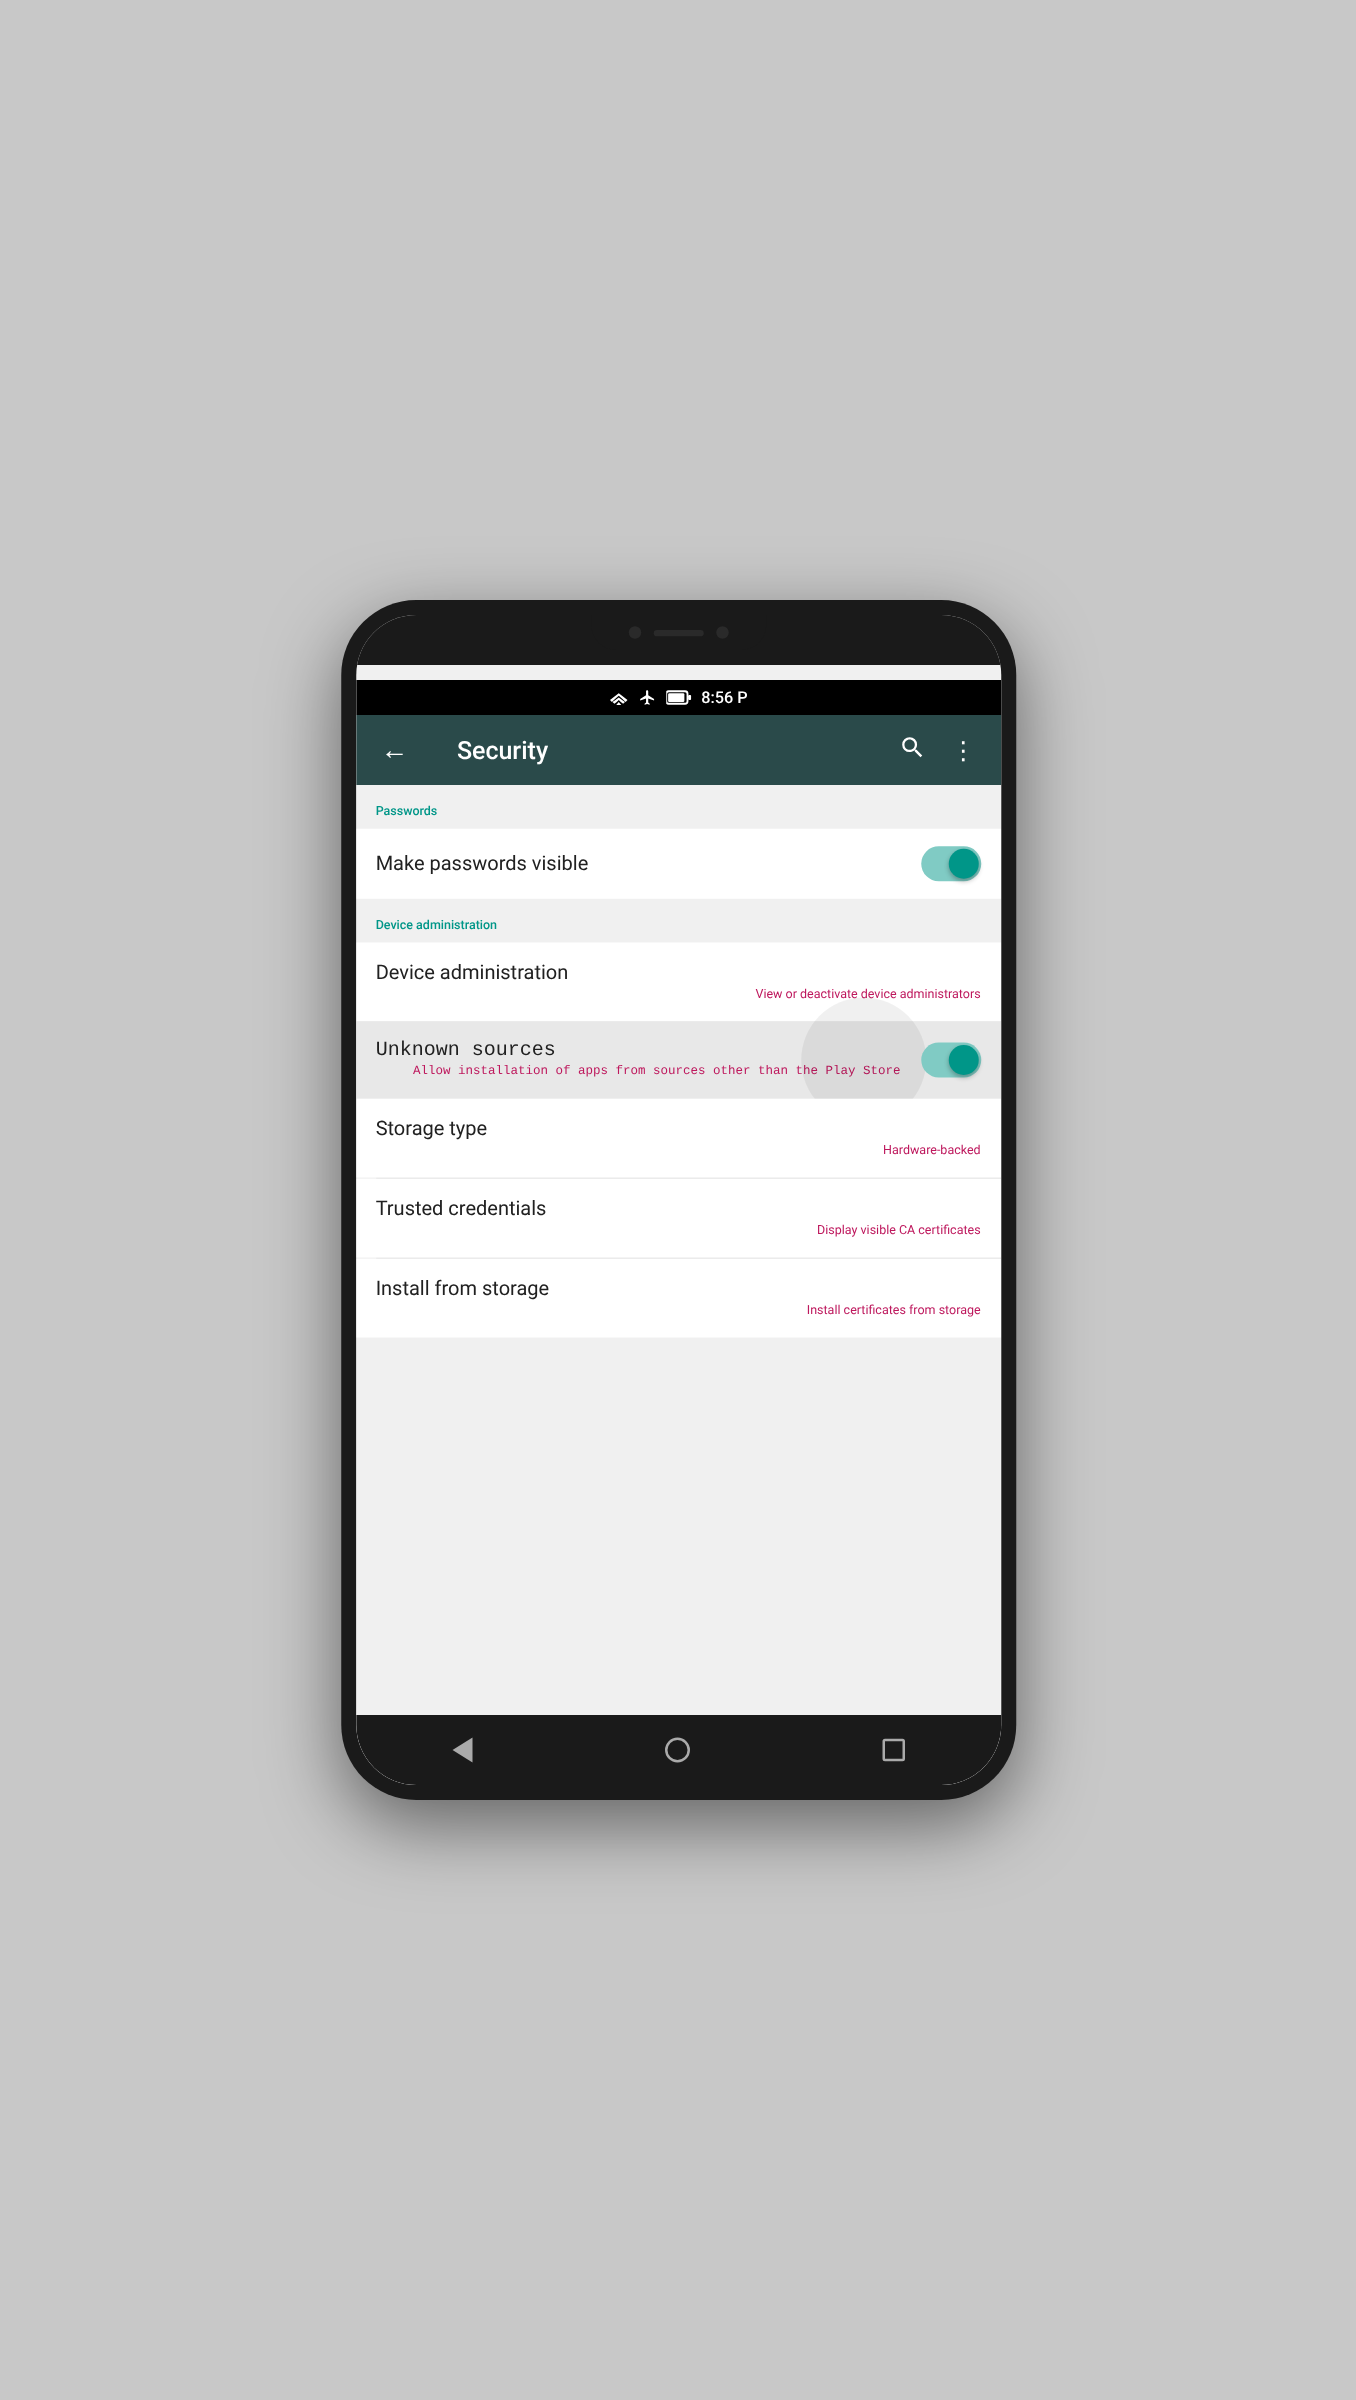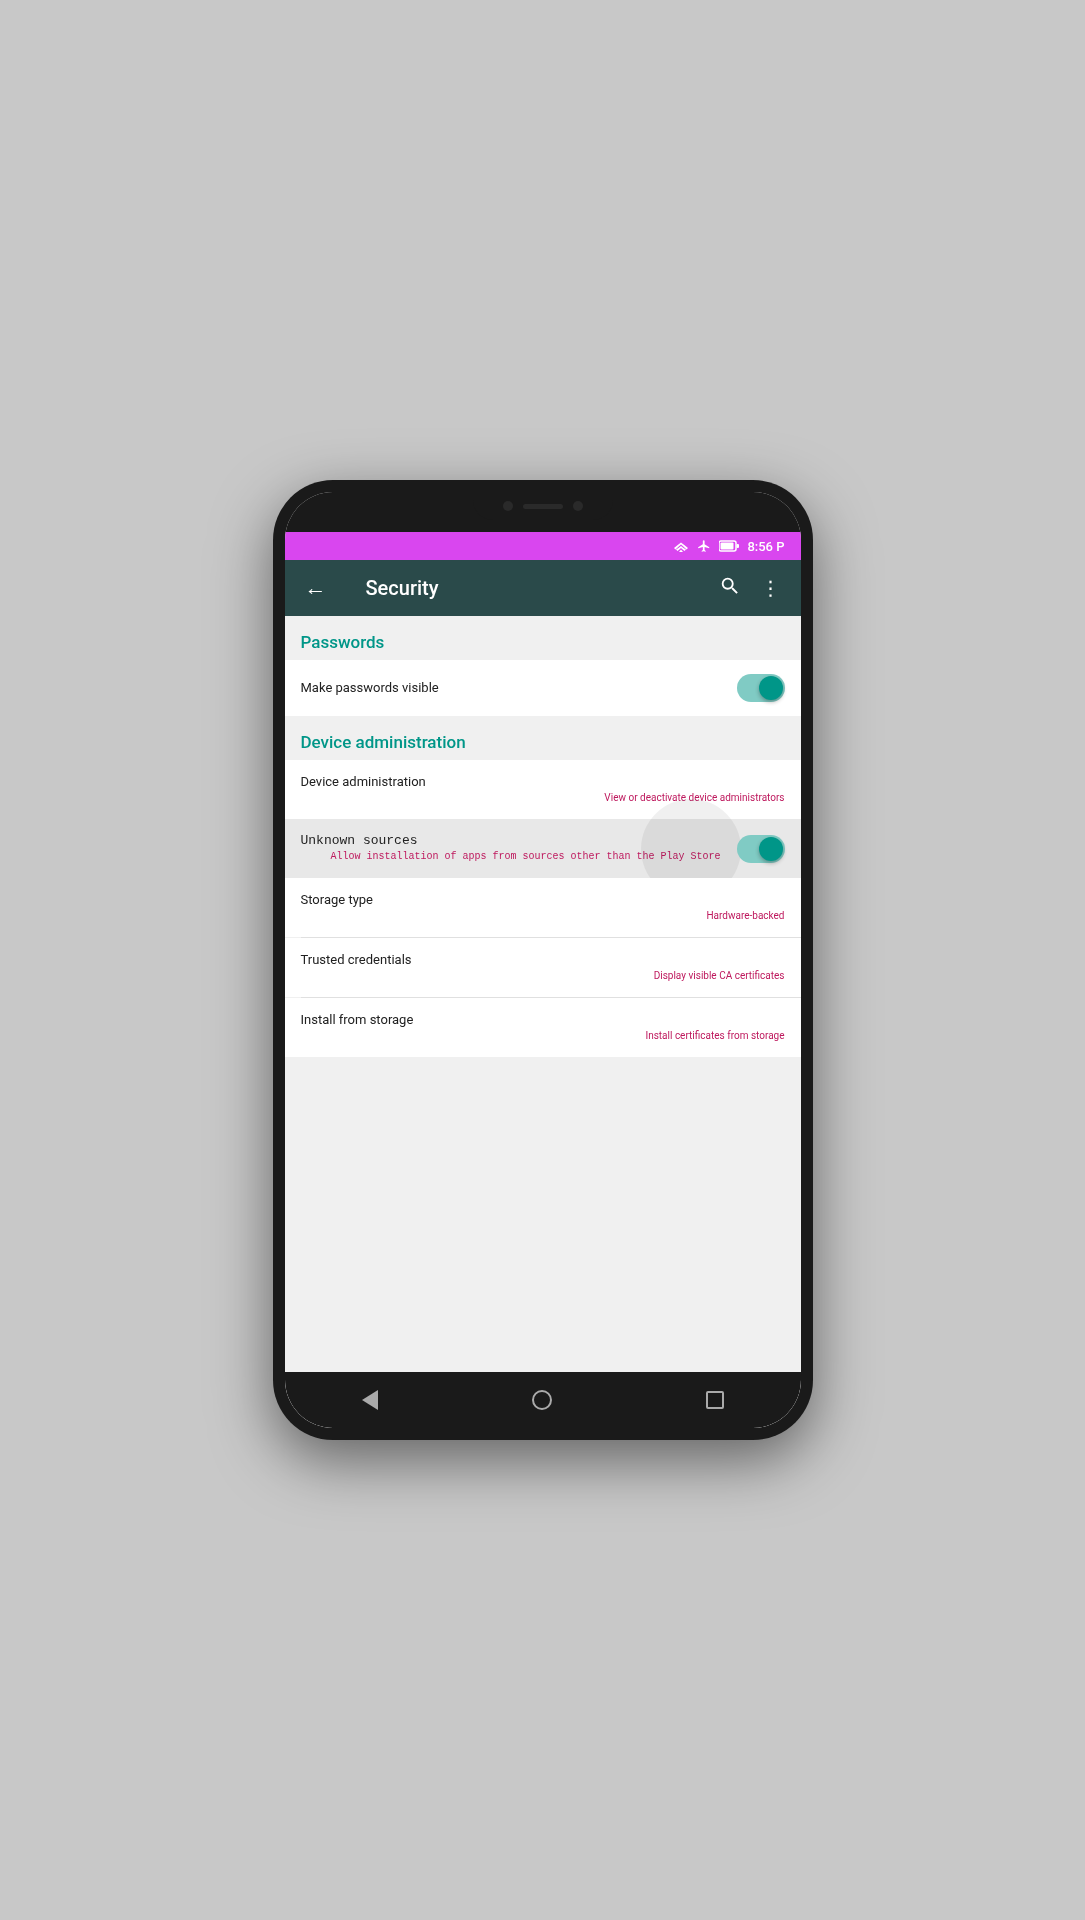--- a/index.html
+++ b/index.html
@@ -73,29 +73,30 @@
     }
 
     .speaker-slit {
       width: 40px;
       height: 5px;
       background: #2a2a2a;
       border-radius: 3px;
     }
 
     .status-bar {
-      background: #d946ef;
+      background: #000000;
       height: 28px;
       width: 100%;
       display: flex;
       align-items: center;
-      justify-content: flex-end;
+      justify-content: center;
       padding: 0 16px;
       gap: 8px;
       flex-shrink: 0;
+      margin-top: 12px;
     }
 
     .status-time {
       color: white;
       font-size: 13px;
       font-weight: 500;
     }
 
     
     .toolbar {
@@ -140,35 +141,35 @@
 
     
     .content {
       flex: 1;
       background: #f0f0f0;
       overflow-y: auto;
     }
 
     .section-header {
       color: #009688;
-      font-size: 17px;
+      font-size: 10px;
       font-weight: 500;
       padding: 16px 16px 8px 16px;
       text-transform: none;
     }
 
     .list-item {
       background: white;
       padding: 14px 16px;
       cursor: pointer;
       position: relative;
     }
 
     .list-item-title {
-      font-size: 13px;
+      font-size: 16px;
       color: #212121;
       font-weight: 400;
       margin-bottom: 2px;
     }
 
     .list-item-subtitle {
       font-size: 10px;
       color: #be185d;
       line-height: 1.4;
       text-align: right;

